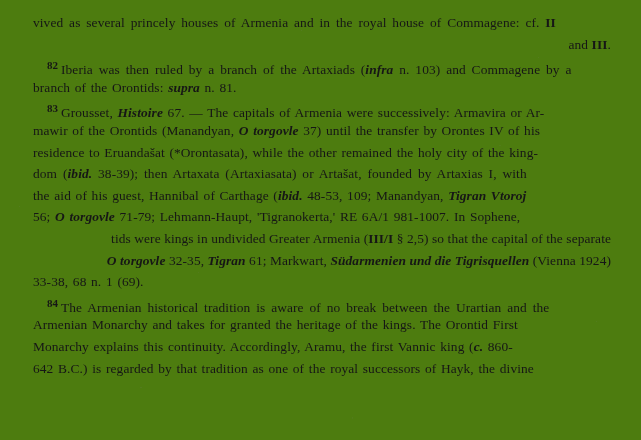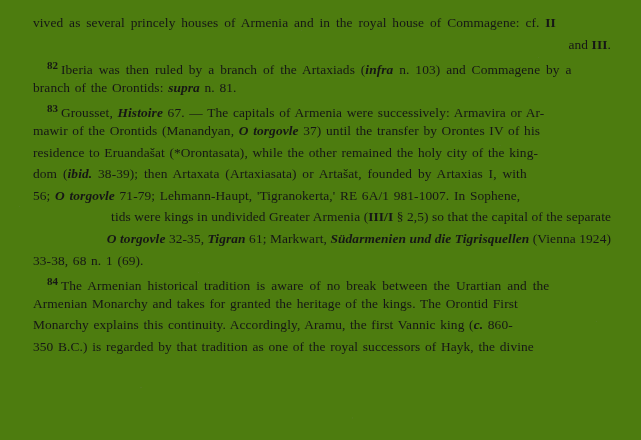--- a/index.html
+++ b/index.html
@@ -95,34 +95,35 @@
     <span class="line w1"><span>branch of the Orontids: </span><i>supra</i><span> n. 81.</span></span>
 
     <span class="line j w1 indent"><span class="fn">83</span><span>Grousset, </span><i>Histoire</i><span> 67. — The capitals of Armenia were successively: Armavira or Ar-</span></span>
 
     <span class="line j w1"><span>mawir of the Orontids (Manandyan, </span><i>O torgovle</i><span> 37) until the transfer by Orontes IV of his</span></span>
 
     <span class="line j w1"><span>residence to Eruandašat (*Orontasata), while the other remained the holy city of the king-</span></span>
 
     <span class="line j w2"><span>dom (</span><i>ibid.</i><span> 38-39); then Artaxata (Artaxiasata) or Artašat, founded by Artaxias I, with</span></span>
 
+    <span class="line j w1"><span>the aid of his guest, Hannibal of Carthage (</span><i>ibid.</i><span> 48-53, 109; Manandyan, </span><i>Tigran  Vtoroj</i></span>
 
 
     <span class="line j w1"><span>56; </span><i>O torgovle</i><span> 71-79; Lehmann-Haupt, 'Tigranokerta,' RE 6A/1 981-1007. In  Sophene,</span></span>
 
 
     <span class="line j w0"><span>tids were kings in undivided Greater Armenia (</span><b>III/I</b><span> § 2,5) so that the capital of the separate</span></span>
 
 
     <span class="line j w0"><i>O torgovle</i><span> 32-35, </span><i>Tigran</i><span> 61; Markwart, </span><i>Südarmenien und die Tigrisquellen</i><span> (Vienna 1924)</span></span>
 
     <span class="line w1"><span>33-38, 68 n. 1 (69).</span></span>
 
     <span class="line j w2 indent"><span class="fn">84</span><span>The Armenian historical tradition is aware of no break between the Urartian and the</span></span>
 
     <span class="line j w1"><span>Armenian Monarchy and takes for granted the heritage of the kings.  The Orontid First</span></span>
 
     <span class="line j w1"><span>Monarchy explains this continuity.  Accordingly, Aramu, the first Vannic king (</span><i>c.</i><span> 860-</span></span>
 
-    <span class="line j w1"><span>350 B.C.) is regarded by that tradition as one of the royal successors of Hayk, the divine</span></span>
+    <span class="line j w1"><span>642 B.C.) is regarded by that tradition as one of the royal successors of Hayk, the divine</span></span>
 
   </div>
 </div>
 
 </body></html>

